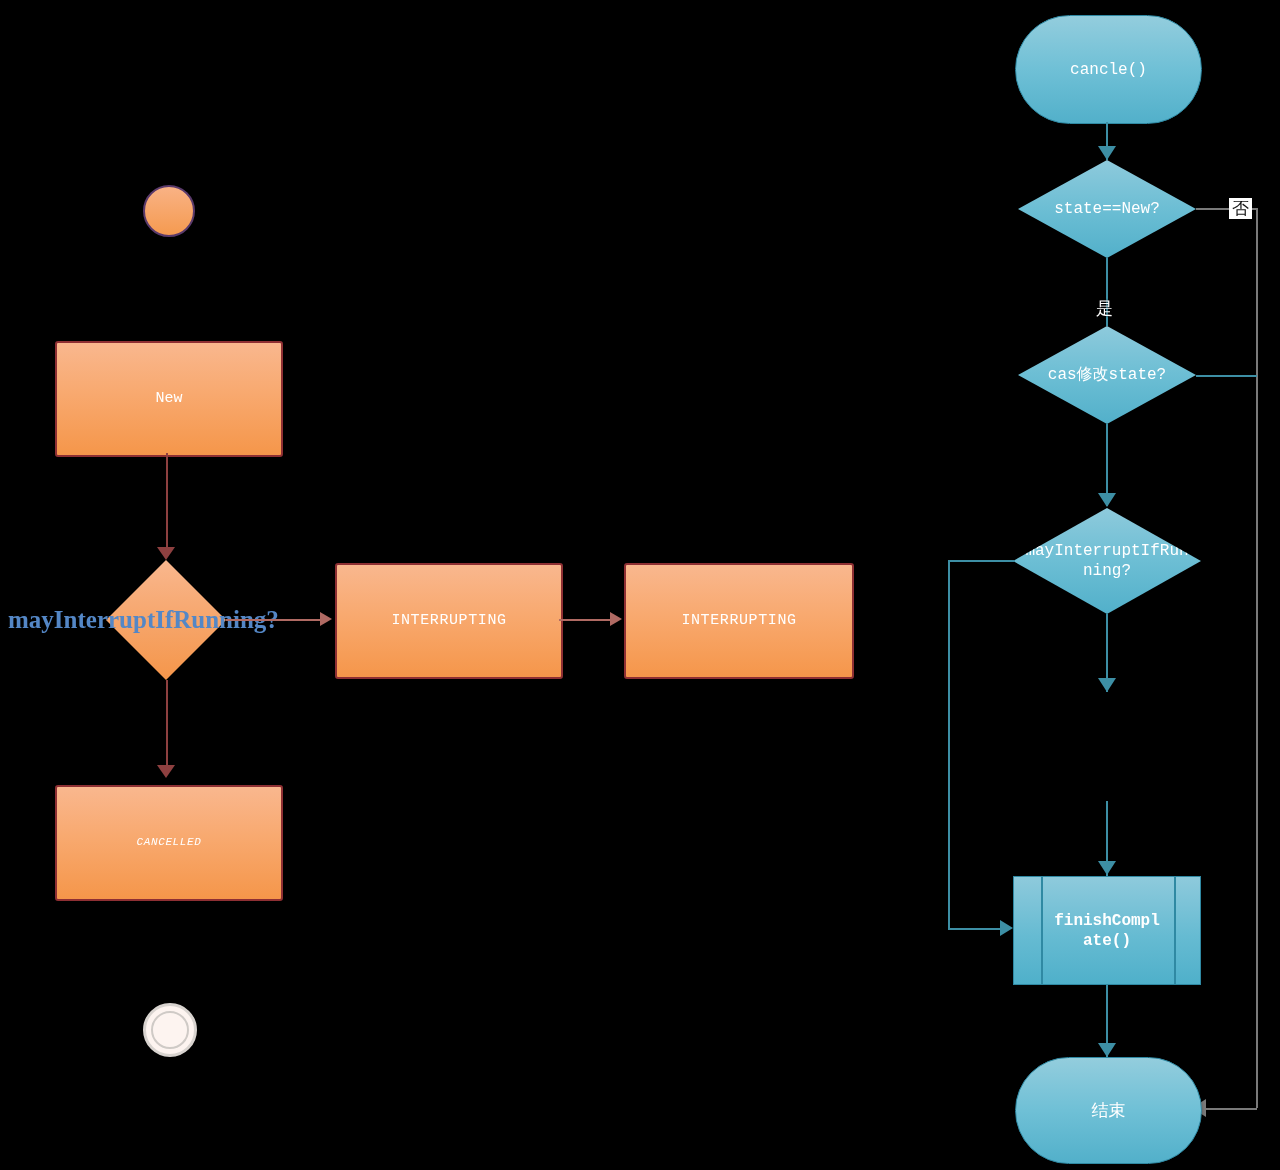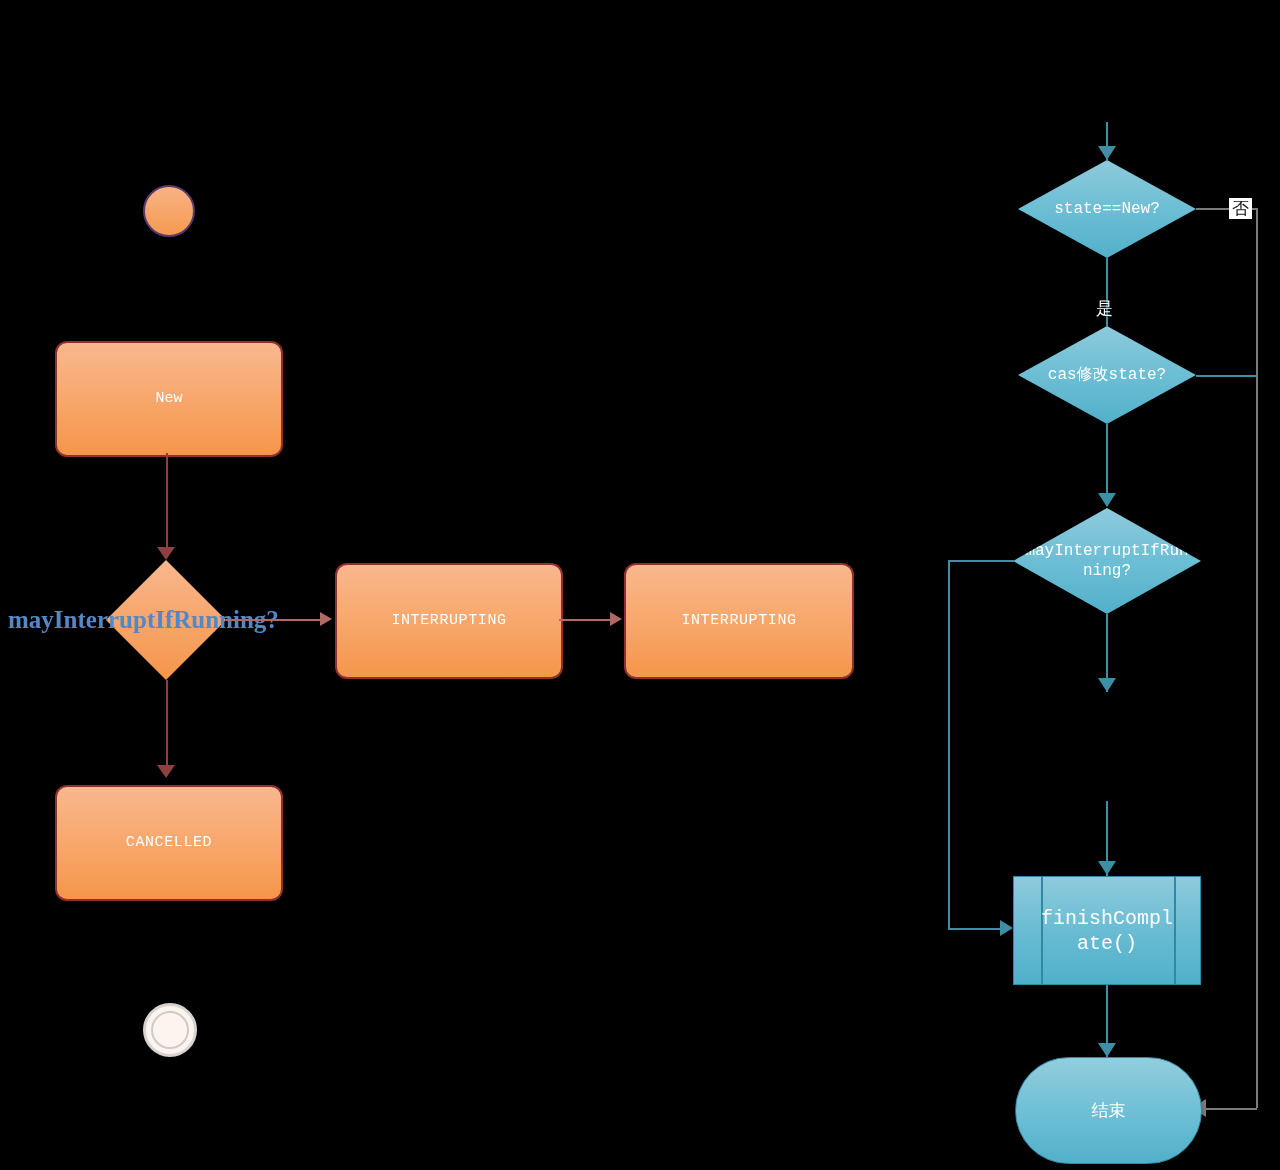--- a/index.html
+++ b/index.html
@@ -10,21 +10,21 @@
   .nodetext{
     position:absolute;left:0;top:0;width:100%;height:100%;
     display:flex;align-items:center;justify-content:center;
     text-align:center;color:#ffffff;line-height:1.25;
     font-family:"Liberation Mono","DejaVu Sans Mono",monospace;
     white-space:pre-wrap;pointer-events:none;
   }
 
   
   .o-rect{
-    position:absolute;border-radius:12px;
+    position:absolute;border-radius:3px;
     background:linear-gradient(180deg,#f9b78e 0%,#f8a96f 45%,#f5964a 100%);
     border:2px solid #8e2f33;
     box-shadow:0 2px 3px rgba(0,0,0,.35);
   }
   .o-start{
     position:absolute;border-radius:50%;
     background:linear-gradient(180deg,#f9b285 0%,#f59a50 100%);
     border:2px solid #5a3a6b;
   }
   .o-end{
@@ -132,27 +132,30 @@
   <div class="arrow arrow-right-red" style="left:610px;top:612px;"></div>
 
   <div class="o-rect" style="left:624px;top:563px;width:226px;height:112px;">
     <div class="nodetext" style="font-size:15px;letter-spacing:.6px;">INTERRUPTING</div>
   </div>
 
   <div class="edge edge-v" style="left:166px;top:680px;height:90px;"></div>
   <div class="arrow arrow-down-red" style="left:157px;top:765px;"></div>
 
   <div class="o-rect" style="left:55px;top:785px;width:224px;height:112px;">
-    <div class="nodetext" style="font-size:15px;letter-spacing:.6px;">CANCELLED</div>
+    <div class="nodetext" style="font-size:11px;letter-spacing:.6px;font-style:italic;">CANCELLED</div>
   </div>
 
   <div class="o-end" style="left:143px;top:1003px;width:48px;height:48px;">
     <div class="nodetext" style="font-size:12px;color:#333;"></div>
   </div>
 
+  <div class="b-term" style="left:1015px;top:15px;width:185px;height:107px;">
+    <div class="nodetext" style="font-size:16px;">cancle()</div>
+  </div>
 
   <div class="tedge tedge-v" style="left:1106px;top:122px;height:38px;"></div>
   <div class="arrow arrow-down-teal" style="left:1098px;top:146px;"></div>
 
   <div class="b-diamond" style="left:1018px;top:160px;width:178px;height:98px;">
     <div class="nodetext" style="font-size:16px;">state==New?</div>
   </div>
 
   <div class="gedge gedge-h" style="left:1196px;top:208px;width:61px;"></div>
   <div class="gedge gedge-v" style="left:1256px;top:208px;height:900px;"></div>
@@ -187,21 +190,21 @@
   <div class="arrow arrow-down-teal" style="left:1098px;top:678px;"></div>
 
 
   <div class="tedge tedge-v" style="left:1106px;top:801px;height:75px;"></div>
   <div class="arrow arrow-down-teal" style="left:1098px;top:861px;"></div>
 
   <div class="b-sub" style="left:1013px;top:876px;width:188px;height:109px;">
     <div class="b-rect" style="left:0;top:0;width:100%;height:100%;box-sizing:border-box;"></div>
     <div class="bar" style="left:28px;"></div>
     <div class="bar" style="left:161px;"></div>
-    <div class="nodetext" style="font-size:20px;">finishCompl
+    <div class="nodetext" style="font-size:16px;font-weight:bold;">finishCompl
 ate()</div>
   </div>
 
   <div class="tedge tedge-v" style="left:1106px;top:985px;height:72px;"></div>
   <div class="arrow arrow-down-teal" style="left:1098px;top:1043px;"></div>
 
   <div class="b-term" style="left:1015px;top:1057px;width:185px;height:105px;">
     <div class="nodetext" style="font-size:17px;font-family:'Liberation Sans',sans-serif;">结束</div>
   </div>
 

